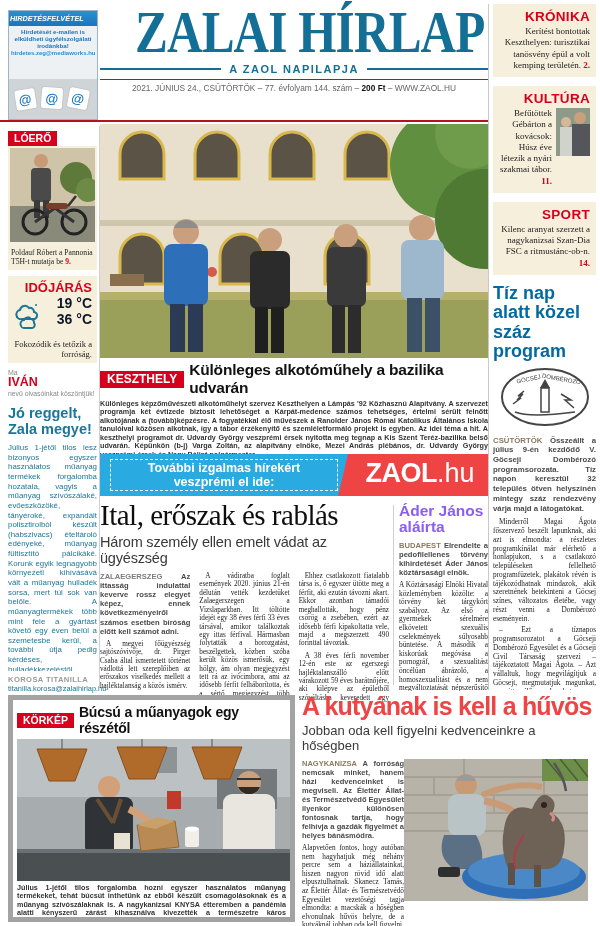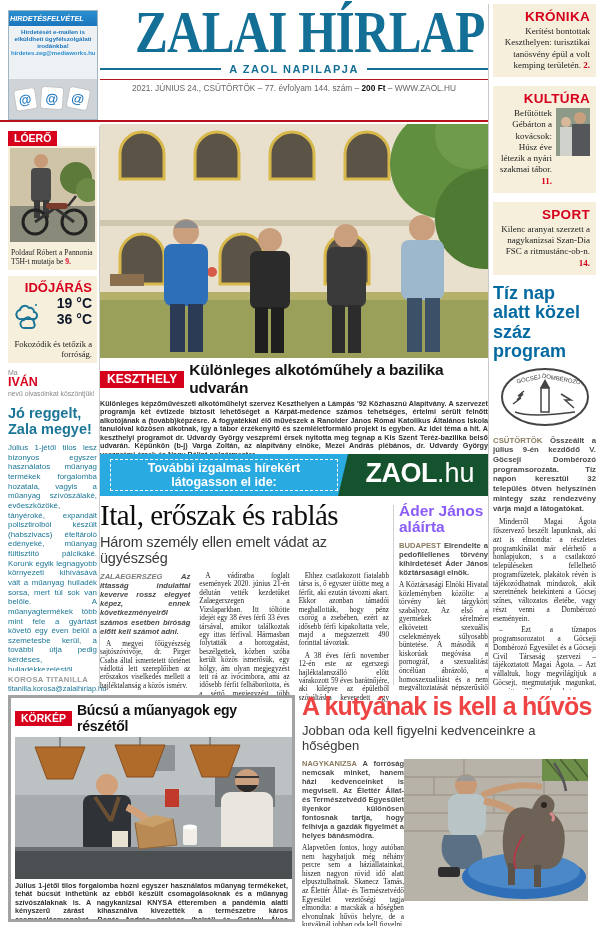--- a/index.html
+++ b/index.html
@@ -69,49 +69,49 @@
   .kesz-head{display:flex;align-items:center;gap:5px;}
   .kesz-head .redtag{font-size:12px;padding:1px 7px 2px;}
   .kesz-title{font-weight:bold;font-size:15.5px;color:#111;letter-spacing:-.2px;}
   .kesz-body{font-weight:bold;font-size:7.2px;line-height:1.18;color:#333;text-align:justify;
              margin-top:3px;height:58px;overflow:hidden;}
   .kesz-foot{display:flex;justify-content:space-between;margin-top:2px;}
   .kesz-more{font-family:"Liberation Serif",serif;font-size:8px;color:#222;}
   .kesz-more b{font-weight:bold;}
   .kesz-more .ini{color:#8a8a8a;font-family:"Liberation Sans",sans-serif;font-size:7px;font-weight:bold;}
   .credit{color:#8a8a8a;font-size:6.4px;letter-spacing:.4px;}
-  .banner{position:absolute;left:100px;top:454px;width:388px;height:42px;background:#14532d;overflow:hidden;}
+  .banner{position:absolute;left:100px;top:454px;width:388px;height:42px;background:#ef4444;overflow:hidden;}
   .banner-blue{position:absolute;left:0;top:0;width:248px;height:42px;background:#29aae1;
                clip-path:polygon(0 0,100% 0,96% 100%,0 100%);display:flex;align-items:center;justify-content:center;}
   .banner-inner{border:1.6px dashed #fff;width:226px;height:30px;display:flex;flex-direction:column;
                 align-items:center;justify-content:center;color:#fff;font-weight:bold;font-size:12.5px;line-height:1.15;}
   .banner-logo{position:absolute;right:0;top:0;width:136px;height:39px;display:flex;align-items:center;
                justify-content:center;color:#fff;font-size:27px;}
   .banner-logo b{font-weight:800;letter-spacing:-.5px;}
   .banner-logo span{font-weight:300;}
   
   .crime{position:absolute;left:100px;top:501px;width:289px;}
   .crime-title{font-family:"Liberation Serif",serif;font-weight:normal;font-size:29px;color:#0d0d0d;
                letter-spacing:-.5px;line-height:1;}
   .crime-sub{font-size:14.5px;color:#3a3a3a;margin-top:4px;letter-spacing:-.2px;}
   .crime-cols{margin-top:6px;column-count:3;column-gap:9px;height:136px;overflow:hidden;
               font-family:"Liberation Serif",serif;font-size:7.2px;line-height:1.17;text-align:justify;color:#222;}
   .crime-cols .lead{font-family:"Liberation Sans",sans-serif;font-weight:bold;color:#4a4a4a;
                     font-size:7.6px;line-height:1.2;}
   .crime-cols .lead .loc{color:#7c7c7c;}
   .crime-cols p{margin:0 0 4px;text-indent:6px;}
-  .crime-cols p.lead{text-indent:0;font-style:italic;}
+  .crime-cols p.lead{text-indent:0;}
   .vdiv-ader{position:absolute;left:393px;top:505px;width:1px;height:180px;background:#d0d0d0;}
   .ader{position:absolute;left:399px;top:503px;width:89px;height:188px;overflow:hidden;}
   .ader-title{font-weight:bold;font-size:15.5px;line-height:1.05;color:#8b5cf6;}
   .ader-lead{font-weight:bold;font-size:7.6px;line-height:1.2;color:#4a4a4a;text-align:justify;margin-top:5px;}
   .ader-body{font-family:"Liberation Serif",serif;font-size:7.3px;line-height:1.18;text-align:justify;
              color:#222;margin-top:4px;}
   
-  .korkep{position:absolute;left:8px;top:695px;width:287px;height:227px;border:3px solid #a3a3a3;
+  .korkep{position:absolute;left:8px;top:695px;width:287px;height:227px;border:5px solid #a3a3a3;
           background:#fff;padding:4px;box-sizing:border-box;overflow:hidden;}
   .korkep-head{display:flex;align-items:center;gap:5px;}
   .korkep-title{font-weight:bold;font-size:14px;color:#111;letter-spacing:-.2px;}
   .korkep-photo{margin-top:3px;width:277px;height:142px;overflow:hidden;}
   .korkep-cap{font-weight:bold;font-size:7.2px;line-height:1.18;color:#333;text-align:justify;margin-top:3px;}
   
   .dog{position:absolute;left:302px;top:694px;width:292px;}
   .dog-title{font-weight:bold;font-size:25px;letter-spacing:-.8px;color:#ef4444;line-height:1;}
   .dog-sub{font-size:13px;color:#3a3a3a;margin-top:4px;}
   .dog-row{display:flex;margin-top:6px;}
@@ -343,21 +343,21 @@
     <div class="kesz-foot">
       <span class="kesz-more"><span>Írásunk a </span><b>2.</b><span> oldalon. </span><span class="ini">PBÁ</span></span>
       <span class="credit">FOTÓ: PÉTER B. ÁRPÁD</span>
     </div>
   </div>
 
   <div class="banner">
     <div class="banner-blue">
       <div class="banner-inner">
         <span>További izgalmas hírekért</span>
-        <span>látogasson el ide:</span>
+        <span>veszprémi el ide:</span>
       </div>
     </div>
     <div class="banner-logo">
         <b>ZAOL</b>
         <span>.hu</span>
       </div>
   </div>
 
   <div class="crime">
     <div class="crime-title">Ital, erőszak és rablás</div>

